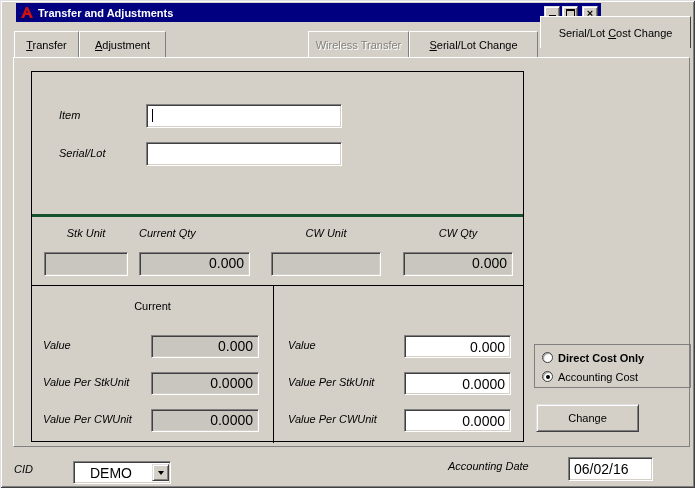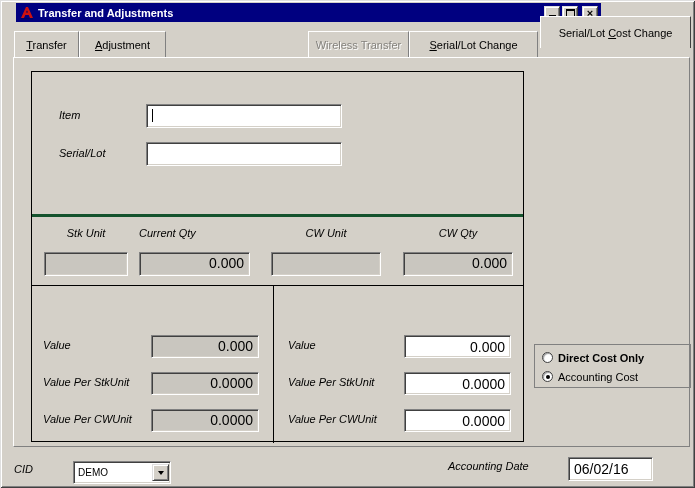--- a/index.html
+++ b/index.html
@@ -86,21 +86,21 @@
     display:flex; align-items:center; justify-content:center; cursor:default;
   }
   .change-btn{left:522px; top:346px; width:103px; height:28px;}
   
   .combo{
     left:73px; top:461px; width:98px; height:23px; background:#fff;
     border:1px solid; border-color:#808080 #ffffff #ffffff #808080;
     box-shadow: inset 1px 1px 0 #404040, inset -1px -1px 0 #d4d0c8;
     display:flex; align-items:center;
   }
-  .combo-text{flex:1; padding-left:4px; font-size:10px; white-space:nowrap;}
+  .combo-text{flex:1; padding-left:16px; font-size:14px; white-space:nowrap;}
   .combo-btn{
     width:17px; height:17px; margin-right:1px; background:var(--winbg);
     border:1px solid; border-color:#dfdfdf #404040 #404040 #dfdfdf;
     box-shadow: inset 1px 1px 0 #fff, inset -1px -1px 0 #808080;
     display:flex; align-items:center; justify-content:center;
   }
   .arrow-down{width:0; height:0; border-left:3px solid transparent; border-right:3px solid transparent; border-top:4px solid #000;}
 </style>
 </head>
 <body>
@@ -167,20 +167,21 @@
         <span class="lbl" style="left:239px; width:110px; top:10px; text-align:center;">CW Unit</span>
         <span class="lbl" style="left:371px; width:110px; top:10px; text-align:center;">CW Qty</span>
         <div class="field gray" style="left:12px; top:35px; width:84px;"></div>
         <div class="field gray num" style="left:107px; top:35px; width:111px;">0.000</div>
         <div class="field gray" style="left:239px; top:35px; width:110px;"></div>
         <div class="field gray num" style="left:371px; top:35px; width:110px;">0.000</div>
       </div>
 
       <div class="sec sec3">
         <div class="col-cur">
+          <span class="sec-title">Current</span>
           <span class="lbl" style="left:11px; top:53px;">Value</span>
           <div class="field gray num h23" style="left:119px; top:49px; width:108px;">0.000</div>
           <span class="lbl" style="left:11px; top:90px;">Value Per StkUnit</span>
           <div class="field gray num h23" style="left:119px; top:86px; width:108px;">0.0000</div>
           <span class="lbl" style="left:11px; top:127px;">Value Per CWUnit</span>
           <div class="field gray num h23" style="left:119px; top:123px; width:108px;">0.0000</div>
         </div>
         <div class="col-new">
           <span class="lbl" style="left:14px; top:53px;">Value</span>
           <input class="field num h23" style="left: 130px; top: 49px; width: 107px;" value="0.000">
@@ -196,20 +197,23 @@
       <div class="radio-row" style="top:5px;font-weight:bold;">
         <span class="radio-circle"></span>
         <span>Direct Cost Only</span>
       </div>
       <div class="radio-row" style="top:24px;">
         <span class="radio-circle checked"></span>
         <span>Accounting Cost</span>
       </div>
     </div>
 
+    <div class="abs btn change-btn">
+      <span>Change</span>
+    </div>
   </div>
 
   <span class="lbl abs" style="left:14px; top:463px;">CID</span>
   <div class="abs combo">
     <span class="combo-text">DEMO</span>
     <span class="combo-btn">
       <span class="arrow-down"></span>
     </span>
   </div>
   <span class="lbl abs" style="left:448px; top:460px;">Accounting Date</span>

